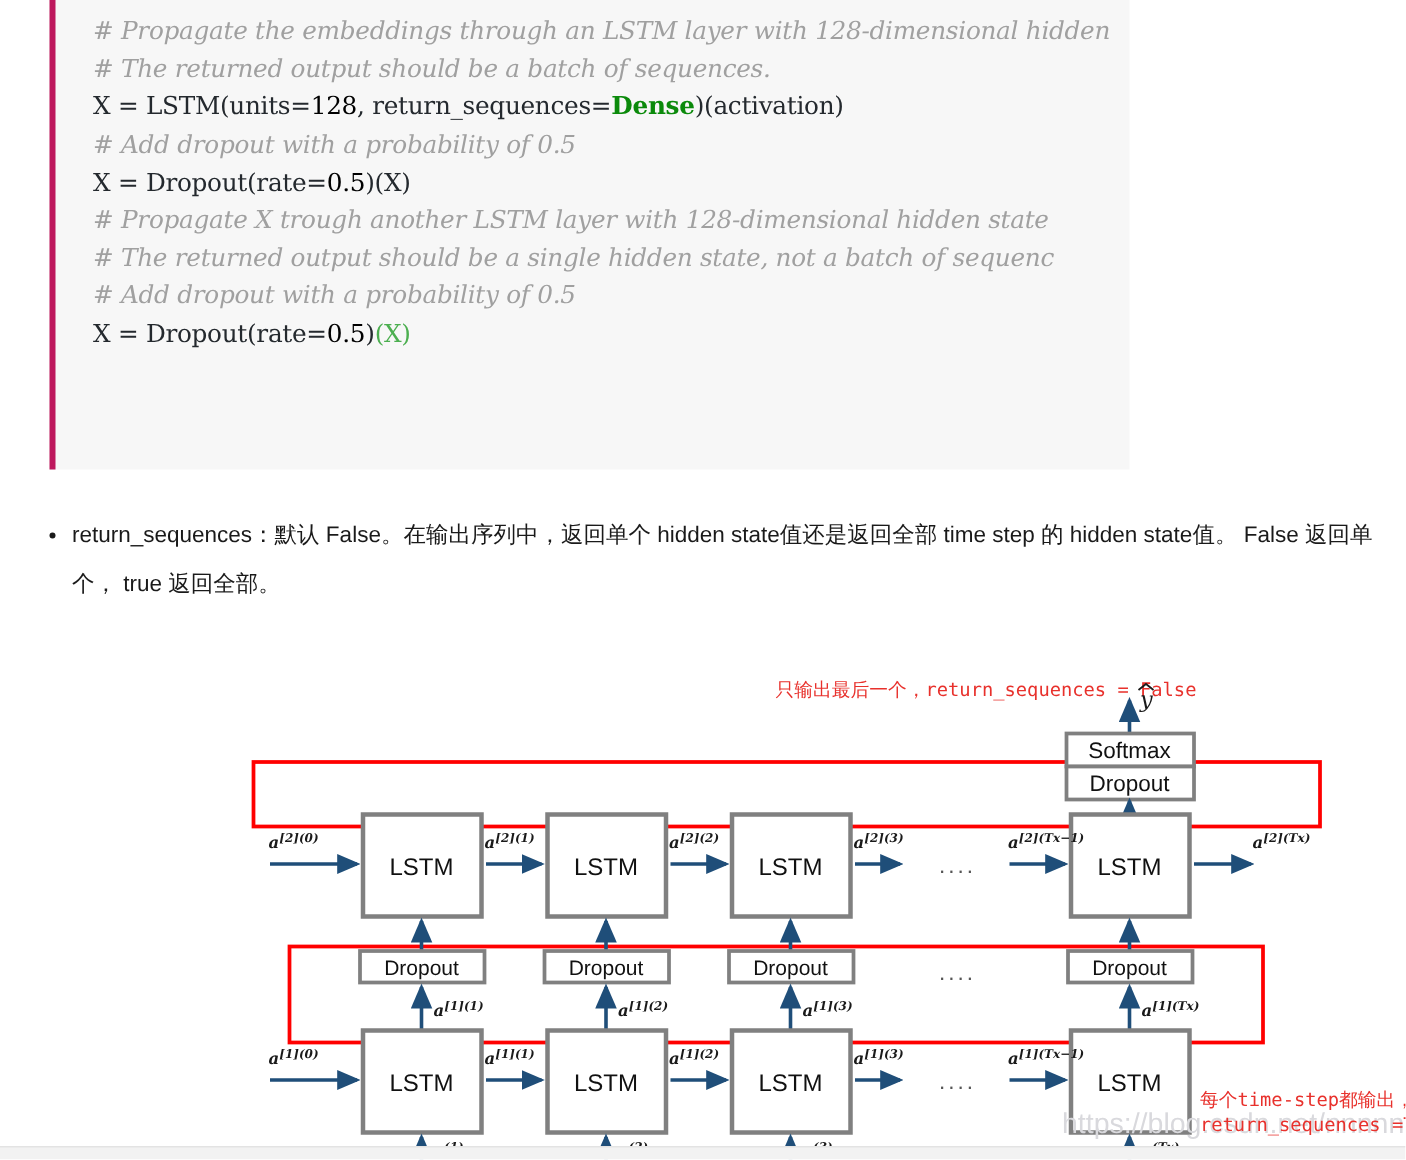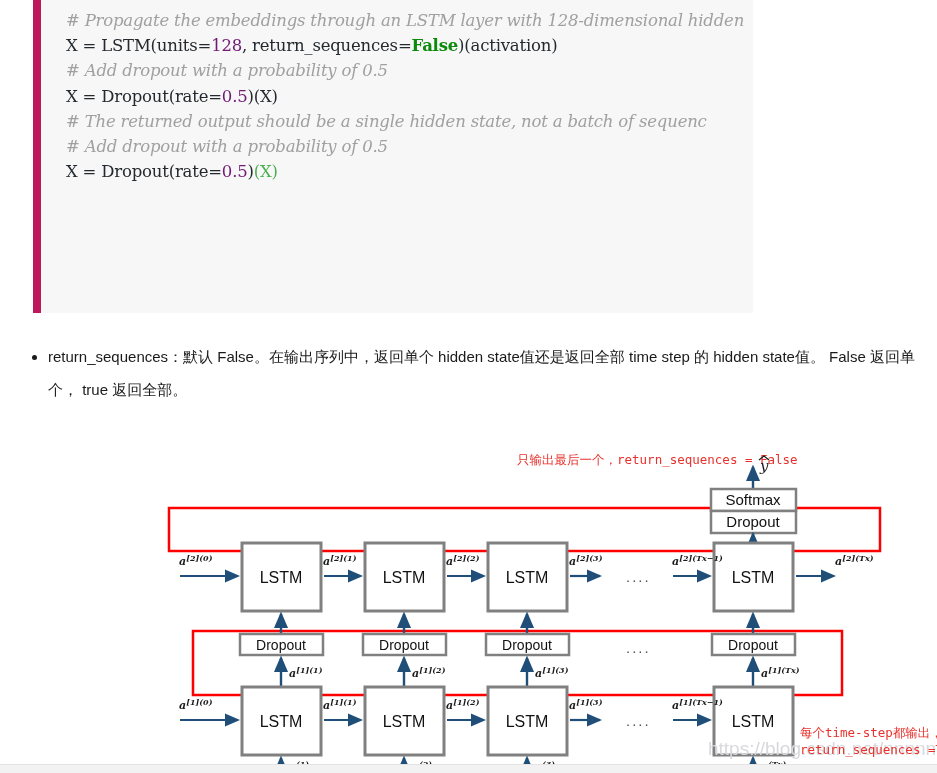--- a/index.html
+++ b/index.html
@@ -10,35 +10,35 @@
     overflow:hidden;
     position:relative;
   }
 
   
   .code-block{
     position:absolute;
     left:33px; top:0px;
     width:720px; height:313px;
     background:#f7f7f7;
-    border-left:8px solid #be185d;
+    border-left:4px solid #be185d;
     box-sizing:border-box;
     padding:8px 0 0 25px;
     overflow:hidden;
   }
   .code-line{
     font-family:"DejaVu Serif", serif;
     font-size:16.5px;
     line-height:25.2px;
     white-space:pre;
     color:#24292e;
     letter-spacing:-0.2px;
   }
   .cmt{ color:#a0a0a0; font-style:italic; }
-  .num{ color:#701a75; }
+  .num{ color:#000000; }
   .kw{ color:#0b8a0b; font-weight:bold; }
   .str{ color:#d14; }
   .paren-g{ color:#4caf50; }
 
   
   .bullet-wrap{
     position:absolute;
     left:30px; top:340px;
     width:890px;
   }
@@ -77,23 +77,25 @@
     left:0; bottom:0; width:937px; height:8px;
     background:#f2f2f2;
     border-top:1px solid #e3e3e3;
   }
 </style>
 </head>
 <body>
 
 <div class="code-block">
   <div class="code-line cmt"># Propagate the embeddings through an LSTM layer with 128-dimensional hidden</div>
-  <div class="code-line"><span>X = LSTM(units=</span><span class="num">128</span><span>, return_sequences=</span><span class="kw">False</span><span>)(activation)</span></div>
+  <div class="code-line cmt"># The returned output should be a batch of sequences.</div>
+  <div class="code-line"><span>X = LSTM(units=</span><span class="num">128</span><span>, return_sequences=</span><span class="kw">Dense</span><span>)(activation)</span></div>
   <div class="code-line cmt"># Add dropout with a probability of 0.5</div>
   <div class="code-line"><span>X = Dropout(rate=</span><span class="num">0.5</span><span>)(X)</span></div>
+  <div class="code-line cmt"># Propagate X trough another LSTM layer with 128-dimensional hidden state</div>
   <div class="code-line cmt"># The returned output should be a single hidden state, not a batch of sequenc</div>
   <div class="code-line cmt"># Add dropout with a probability of 0.5</div>
   <div class="code-line"><span>X = Dropout(rate=</span><span class="num">0.5</span><span>)</span><span class="paren-g">(X)</span></div>
 </div>
 
 <div class="bullet-wrap">
   <ul>
     <li>
       <span>return_sequences：默认 False。在输出序列中，返回单个 hidden state值还是返回全部</span>
       <span>time step 的 hidden state值。 False 返回单个， true 返回全部。</span>

